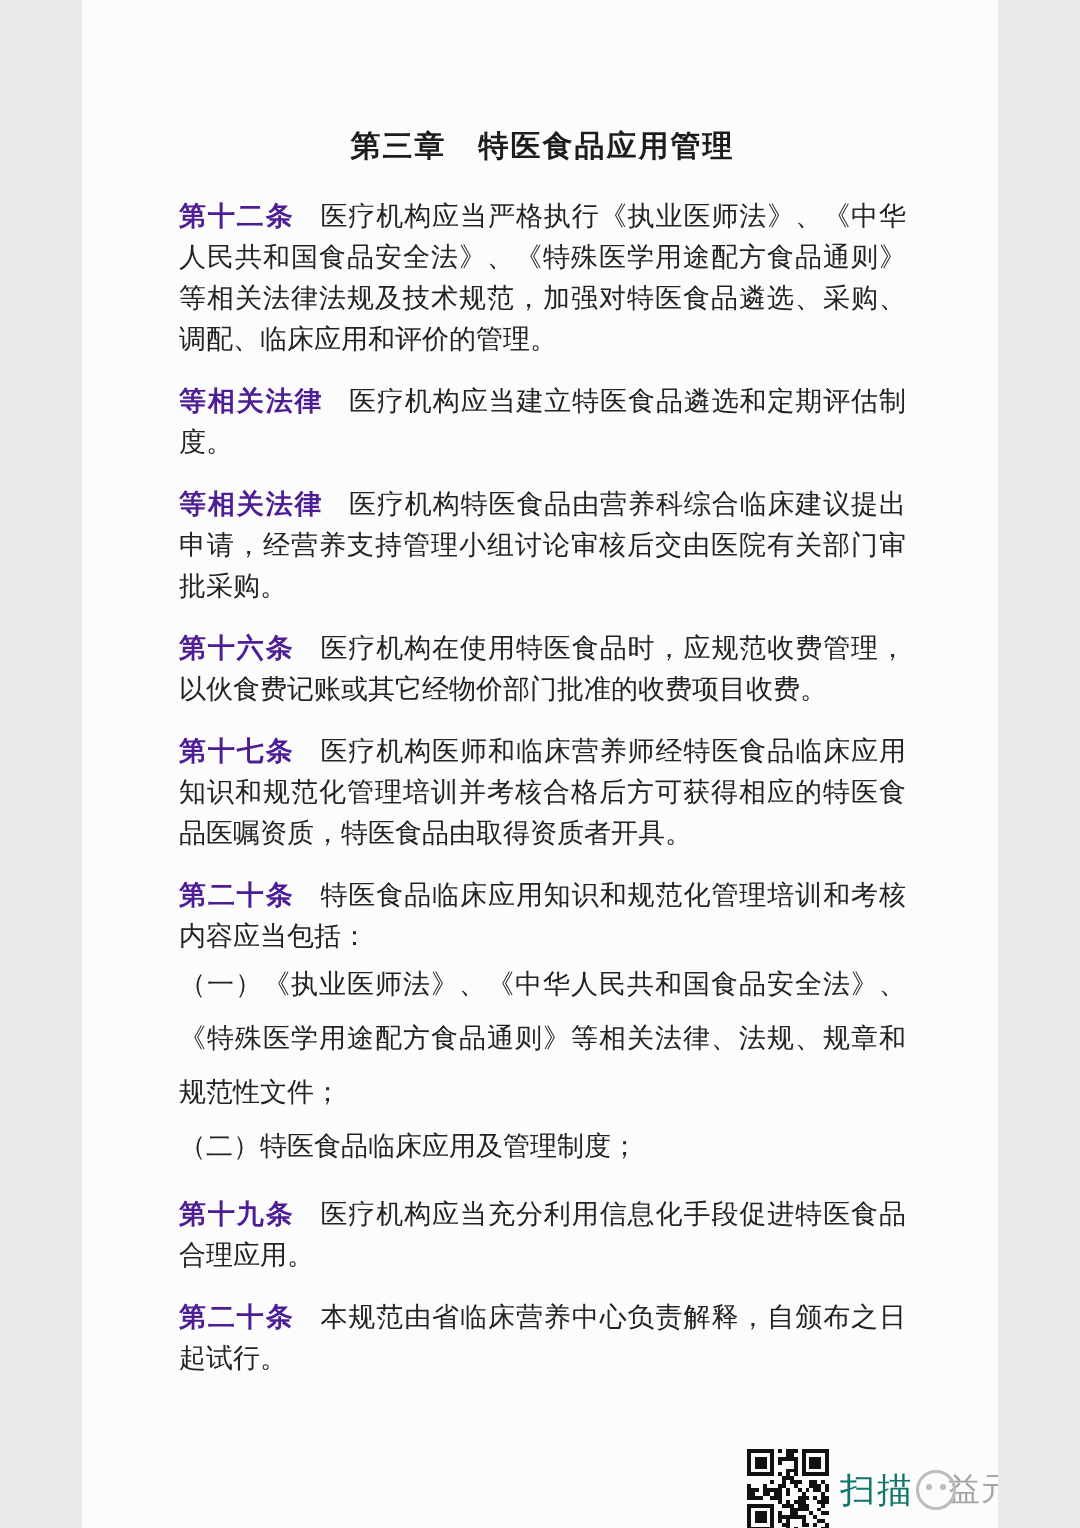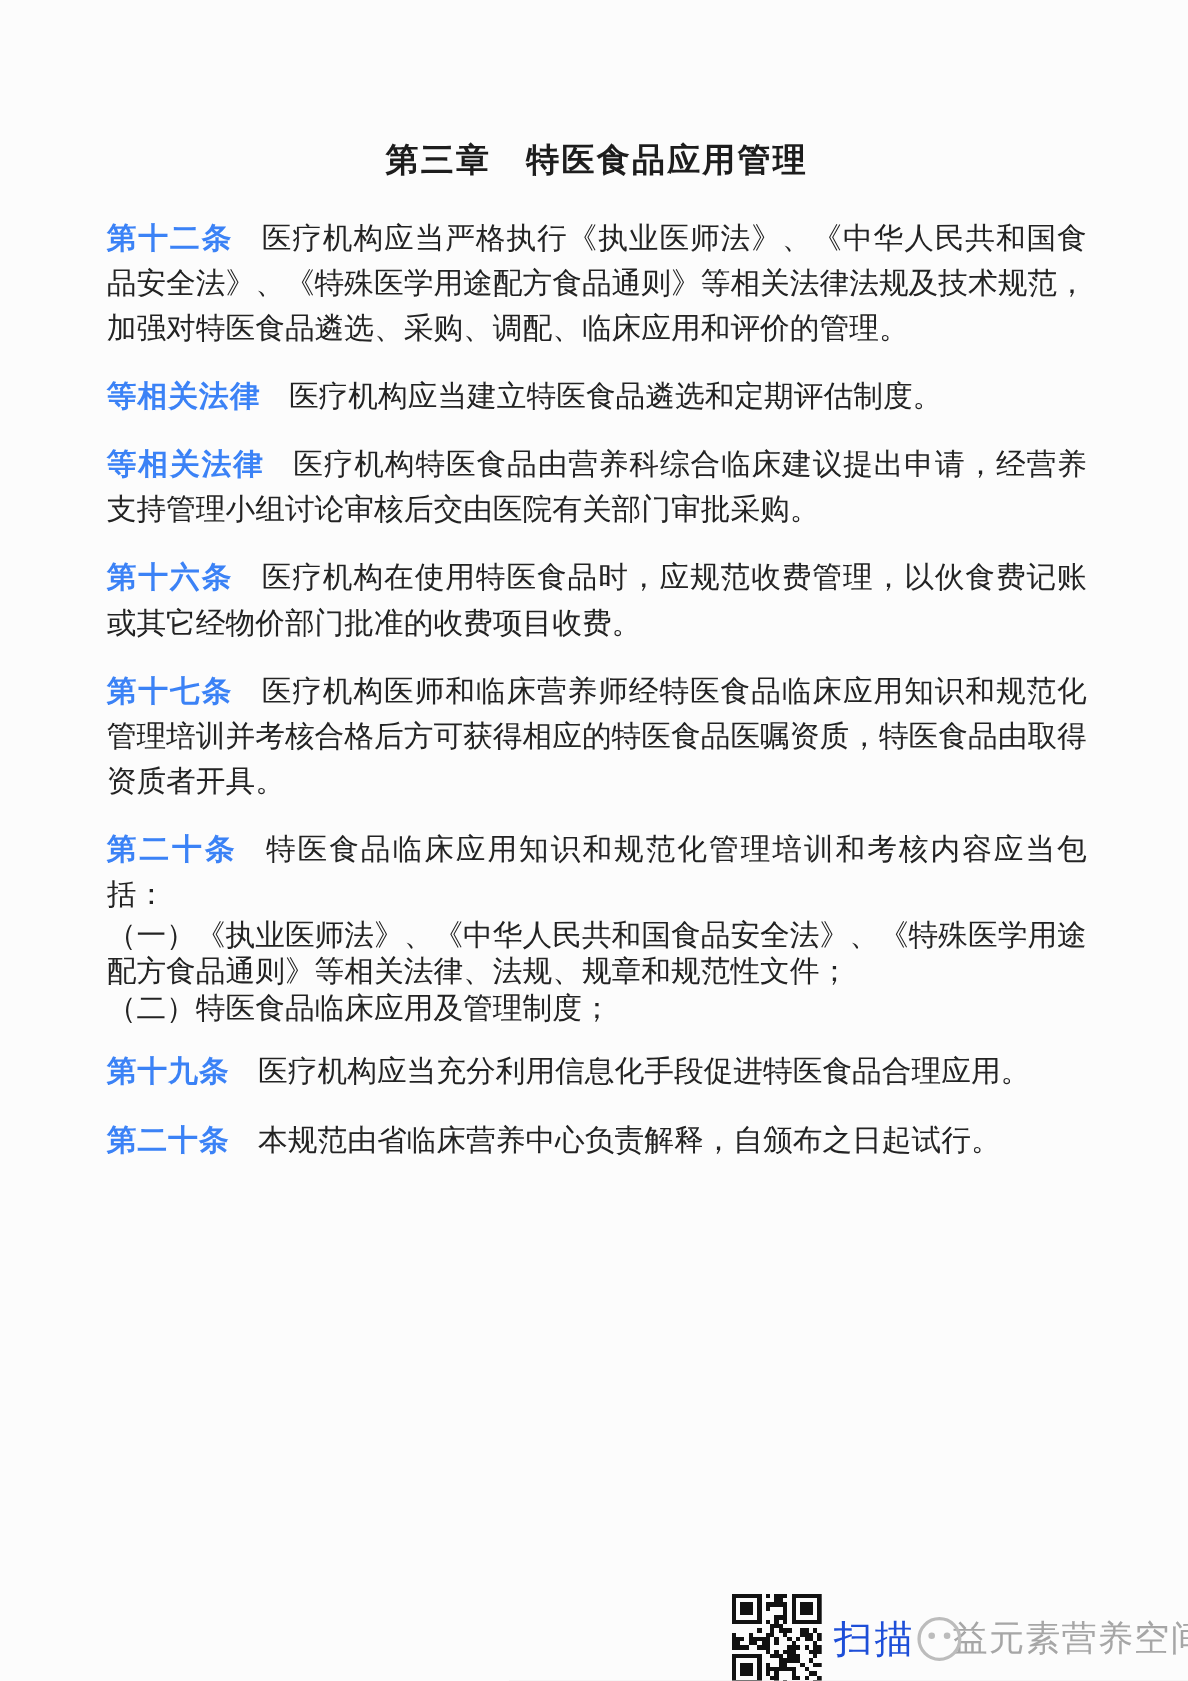--- a/index.html
+++ b/index.html
@@ -1,18 +1,18 @@
 <!DOCTYPE html>
 <html><head>
 <meta charset="utf-8">
 <style>
   html,body{margin:0;padding:0;background:#e9e9e9;}
   .page{
     position:relative;
-    width:1080px;height:1528px;
+    width:916px;height:1528px;
     margin:0 auto;
     background:#fcfcfc;
     overflow:hidden;
     font-family:"Liberation Serif","DejaVu Serif",serif;
     color:#222;
   }
   .content{
     padding:126px 92px 0 97px;
   }
   .title{
@@ -29,25 +29,25 @@
     margin:0;
     font-size:27px;
     line-height:41px;
     text-align:justify;
     color:#232323;
   }
   .art-num{
     font-weight:bold;
     letter-spacing:1px;
     margin-right:0.95em;
-    color:#3b82f6;
+    color:#4c1d95;
   }
   .item-line{
     font-size:27px;
-    line-height:33px;
+    line-height:54px;
     text-align:justify;
     color:#232323;
   }
   .footer{
     position:absolute;
     left:665px;top:1448px;
     display:flex;
     align-items:center;
     white-space:nowrap;
   }
@@ -55,21 +55,21 @@
     width:82px;height:84px;
     flex:0 0 auto;
   }
   .footer-text{
     display:flex;
     align-items:center;
     margin-left:11px;
   }
   .scan{
     font-size:35px;
-    color:#1d4ed8;
+    color:#0f766e;
     font-family:"Liberation Sans","DejaVu Sans",sans-serif;
     letter-spacing:2px;
   }
   .wechat{
     position:relative;
     display:inline-block;
     width:34px;height:34px;
     border:3px solid #bcbcbc;
     border-radius:50%;
     margin-left:2px;

